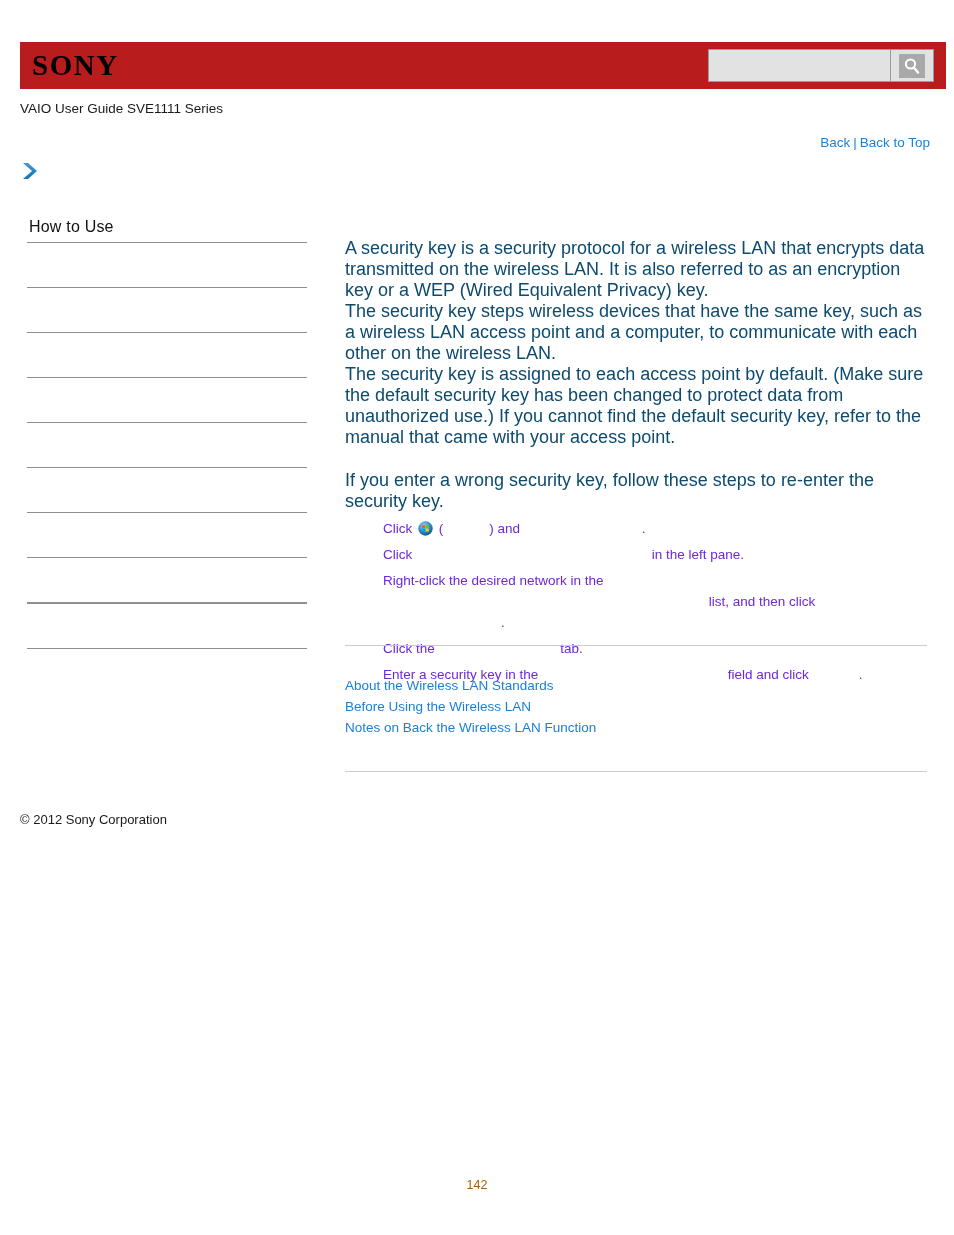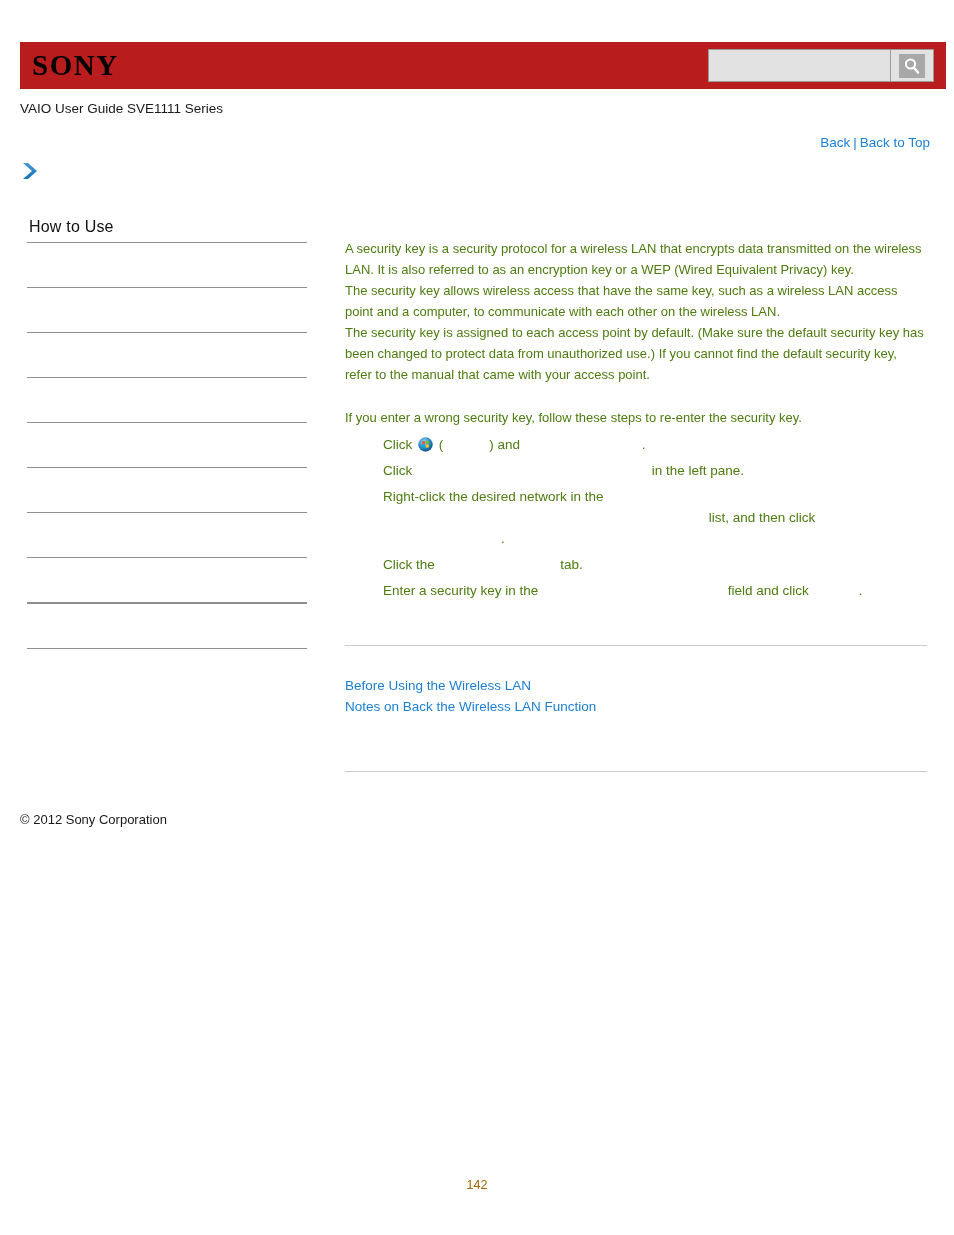--- a/index.html
+++ b/index.html
@@ -152,36 +152,36 @@
 
   
   #content {
     position: absolute;
     left: 345px;
     top: 238px;
     width: 582px;
   }
   #content p.para {
     margin: 0;
-    font-size: 13px;
+    font-size: 18px;
     line-height: 21px;
-    color: #4d7c0f;
+    color: #0c4a6e;
   }
   #intro-lead {
     margin-top: 22px !important;
   }
   ol#steps {
     margin: 6px 0 0 0;
     padding: 0 0 0 38px;
     list-style: none;
   }
   ol#steps li {
     font-size: 13.5px;
     line-height: 21px;
-    color: #4d7c0f;
+    color: #6d28d9;
     margin-bottom: 5px;
   }
   .gap-sm { display: inline-block; width: 46px; }
   .gap-md { display: inline-block; width: 118px; }
   .gap-xl { display: inline-block; width: 196px; }
   .gap-xxl { display: inline-block; width: 232px; }
   .win-orb {
     display: inline-block;
     vertical-align: -3px;
     width: 15px;
@@ -314,21 +314,21 @@
   <div class="side-rule thick"></div>
 
   <div class="side-item">
     <span></span>
   </div>
   <div class="side-rule"></div>
 </div>
 
 <div id="content">
   <p class="para">A security key is a security protocol for a wireless LAN that encrypts data transmitted on the wireless LAN. It is also referred to as an encryption key or a WEP (Wired Equivalent Privacy) key.</p>
-  <p class="para">The security key allows wireless access that have the same key, such as a wireless LAN access point and a computer, to communicate with each other on the wireless LAN.</p>
+  <p class="para">The security key steps wireless devices that have the same key, such as a wireless LAN access point and a computer, to communicate with each other on the wireless LAN.</p>
   <p class="para">The security key is assigned to each access point by default. (Make sure the default security key has been changed to protect data from unauthorized use.) If you cannot find the default security key, refer to the manual that came with your access point.</p>
   <p class="para" id="intro-lead">If you enter a wrong security key, follow these steps to re-enter the security key.</p>
 
   <ol id="steps">
     <li><span>Click </span><span class="win-orb"><svg width="15" height="15" viewBox="0 0 15 15">
             <defs>
               <radialGradient id="orbg" cx="40%" cy="32%" r="72%">
                 <stop offset="0%" stop-color="#9fd6f5"></stop>
                 <stop offset="55%" stop-color="#2a8ecb"></stop>
                 <stop offset="100%" stop-color="#11507e"></stop>
@@ -348,20 +348,21 @@
 
     <li><span>Click the </span><span class="gap-md"></span><span> tab.</span></li>
 
     <li><span>Enter a security key in the </span><span style="display:inline-block;width:182px"></span><span> field and click </span><span class="gap-sm"></span><span>.</span></li>
   </ol>
 </div>
 
 <hr class="content-rule" id="rule-top">
 
 <div id="related-links">
+  <a>About the Wireless LAN Standards</a>
   <a>Before Using the Wireless LAN</a>
   <a>Notes on Back the Wireless LAN Function</a>
 </div>
 
 <hr class="content-rule" id="rule-bottom">
 
 <div id="copyright">© 2012 Sony Corporation</div>
 <div id="page-number">142</div>
 
 </body></html>

